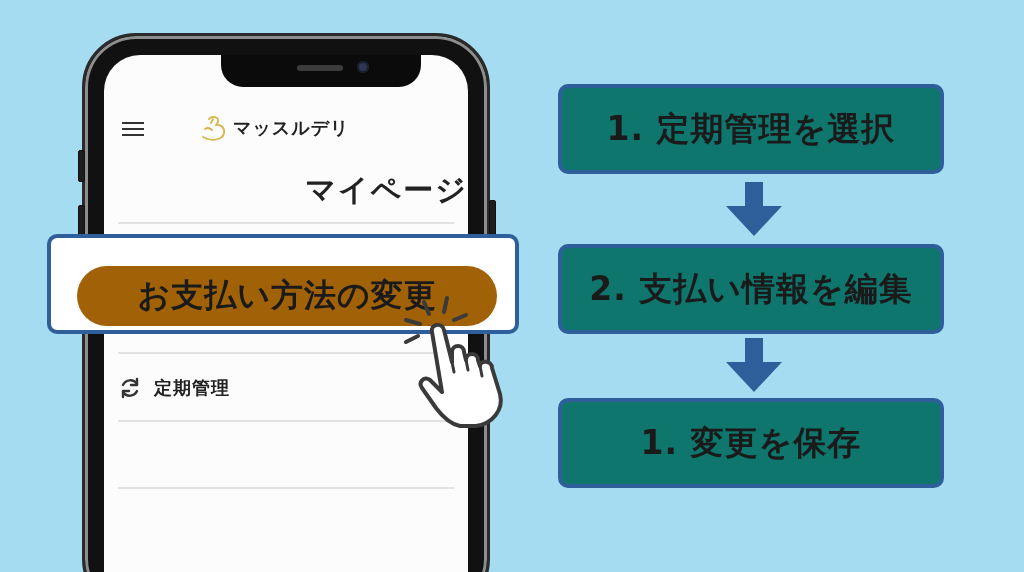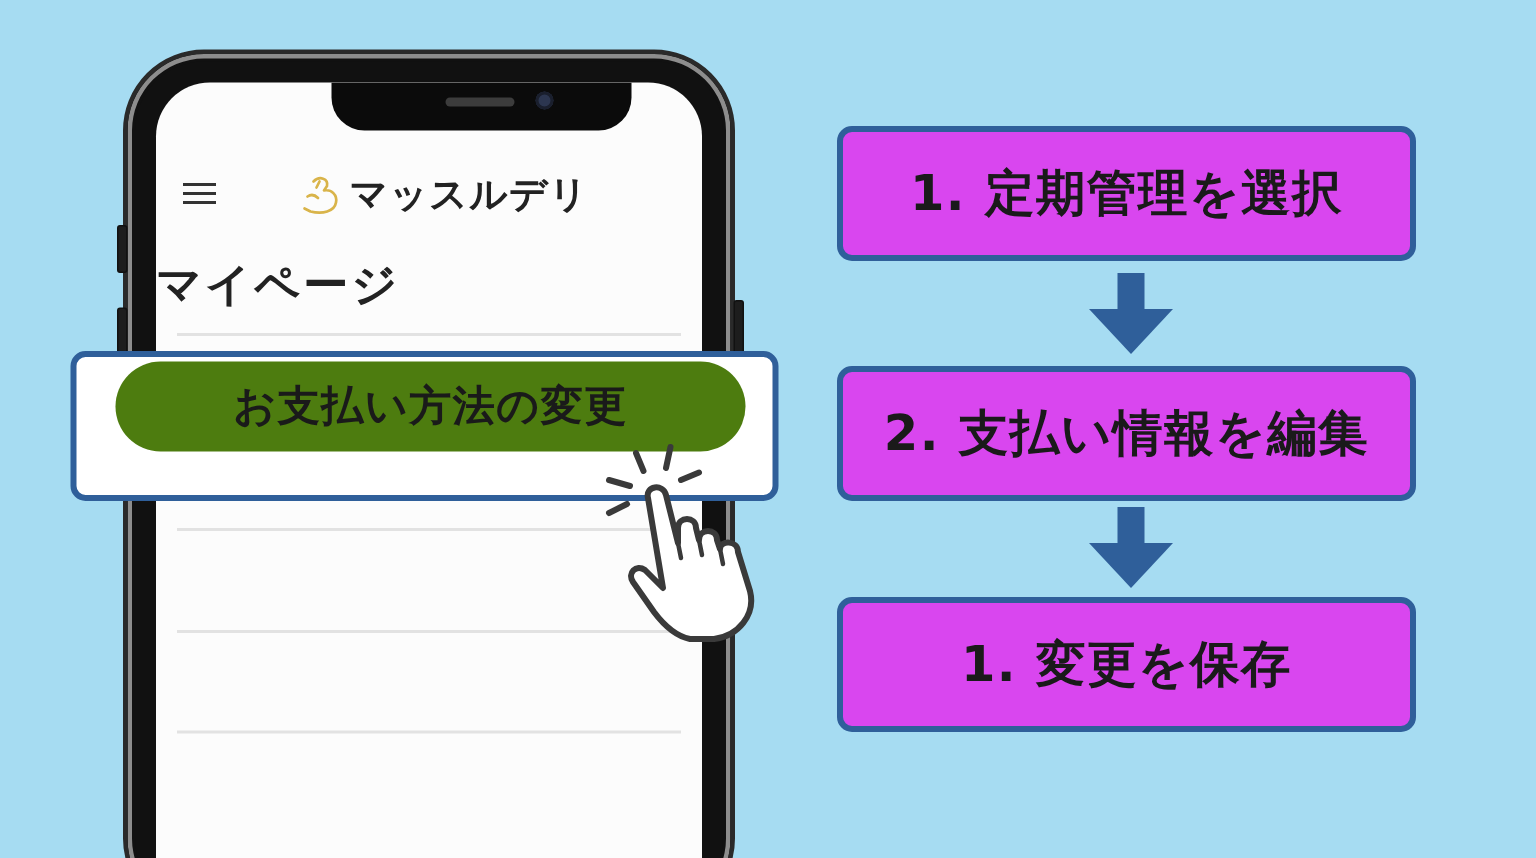--- a/index.html
+++ b/index.html
@@ -23,40 +23,40 @@
   .notch {
     position:absolute; left:117px; top:0; width:200px; height:32px;
     background:#0b0b0b; border-radius:0 0 22px 22px;
   }
   .speaker { position:absolute; left:76px; top:10px; width:46px; height:6px; background:#3c3c3c; border-radius:3px; }
   .camera { position:absolute; left:136px; top:6px; width:12px; height:12px; background:#2c3650; border-radius:50%; box-shadow: inset 0 0 0 2px #1a1f2d; }
   .topbar { position:absolute; left:0; top:58px; width:364px; height:30px; }
   .menu-icon { position:absolute; left:18px; top:5px; width:22px; height:18px; cursor:pointer; }
   .menu-icon i { display:block; height:2px; background:#333; margin:4px 0; }
   .brand { position:absolute; left:95px; top:0; display:flex; align-items:center; gap:4px; }
-  .brand-name { font-size:25px; font-weight:bold; color:#222; letter-spacing:1px; }
-  .page-title { position:absolute; left:0; width:364px; top:115px; text-align:left; font-size:30px; font-weight:bold; color:#222; letter-spacing:2px; }
+  .brand-name { font-size:18px; font-weight:bold; color:#222; letter-spacing:1px; }
+  .page-title { position:absolute; left:0; width:364px; top:115px; text-align:right; font-size:30px; font-weight:bold; color:#222; letter-spacing:2px; }
   .divider { position:absolute; left:14px; width:336px; height:2px; background:#e2e2e2; }
   .list-row { position:absolute; left:14px; width:336px; height:40px; display:flex; align-items:center; cursor:pointer; }
   .list-row .label { font-size:18px; font-weight:bold; color:#222; margin-left:12px; letter-spacing:1px; }
   .chevron { position:absolute; right:8px; top:10px; width:10px; height:10px; border-right:2px solid #b5b5b5; border-top:2px solid #b5b5b5; transform:rotate(45deg); }
   .callout {
     position:absolute; left:47px; top:234px; width:472px; height:100px;
     background:#fff; border:4px solid #2f5f9a; border-radius:10px; box-sizing:border-box;
   }
   .pay-btn {
-    position:absolute; left:26px; top:3px; width:420px; height:60px;
-    background:#4d7c0f; border-radius:30px; border:none;
-    font-size:28px; font-weight:bold; color:#1a1a1a; letter-spacing:1px;
+    position:absolute; left:26px; top:28px; width:420px; height:60px;
+    background:#a16207; border-radius:30px; border:none;
+    font-size:32px; font-weight:bold; color:#1a1a1a; letter-spacing:1px;
     font-family: "DejaVu Sans", "Liberation Sans", sans-serif; cursor:pointer;
   }
   .hand { position:absolute; left:392px; top:290px; width:140px; height:140px; }
   .step {
     position:absolute; left:558px; width:386px; height:90px;
-    background:#d946ef; border:4px solid #2f5f9a; border-radius:10px; box-sizing:border-box;
+    background:#0f766e; border:4px solid #2f5f9a; border-radius:10px; box-sizing:border-box;
     display:flex; align-items:center; justify-content:center;
     font-size:33px; font-weight:bold; color:#1a1a1a; letter-spacing:1px;
   }
   .arrow { position:absolute; left:726px; width:56px; height:54px; }
 </style>
 </head>
 <body>
 
 <div class="phone"></div>
 <div class="side-btn" style="left:78px;top:150px;height:30px;"></div>
@@ -80,20 +80,28 @@
         <path d="M10 6 C14 2 20 4 19 9 L17 12 C22 11 26 15 25 20 C24 26 16 28 8 26 L4 24 M6 16 C9 14 11 15 13 17 M14 6 L12 10" fill="none" stroke="#d9b44a" stroke-width="1.8" stroke-linecap="round" stroke-linejoin="round"></path>
       </svg>
       <span class="brand-name">マッスルデリ</span>
     </div>
   </div>
 
   <div class="page-title">マイページ</div>
   <div class="divider" style="top:167px;"></div>
 
   <div class="divider" style="top:297px;"></div>
+  <div class="list-row" style="top:313px;">
+    <svg width="24" height="24" viewBox="0 0 24 24">
+      <path d="M19 8 A8 8 0 0 0 5 9 M5 16 A8 8 0 0 0 19 15" fill="none" stroke="#333" stroke-width="2.4" stroke-linecap="round"></path>
+      <path d="M19 3 L19 9 L13 9" fill="none" stroke="#333" stroke-width="2.4" stroke-linejoin="round" stroke-linecap="round"></path>
+      <path d="M5 21 L5 15 L11 15" fill="none" stroke="#333" stroke-width="2.4" stroke-linejoin="round" stroke-linecap="round"></path>
+    </svg>
+    <span class="label">定期管理</span>
+  </div>
   <div class="divider" style="top:365px;"></div>
   <div class="divider" style="top:432px;"></div>
 </div>
 
 <div class="callout">
   <button class="pay-btn">お支払い方法の変更</button>
 </div>
 
 <svg class="hand" viewBox="0 0 140 140">
   <g stroke="#3a3a3a" stroke-width="4" stroke-linecap="round" fill="none">

